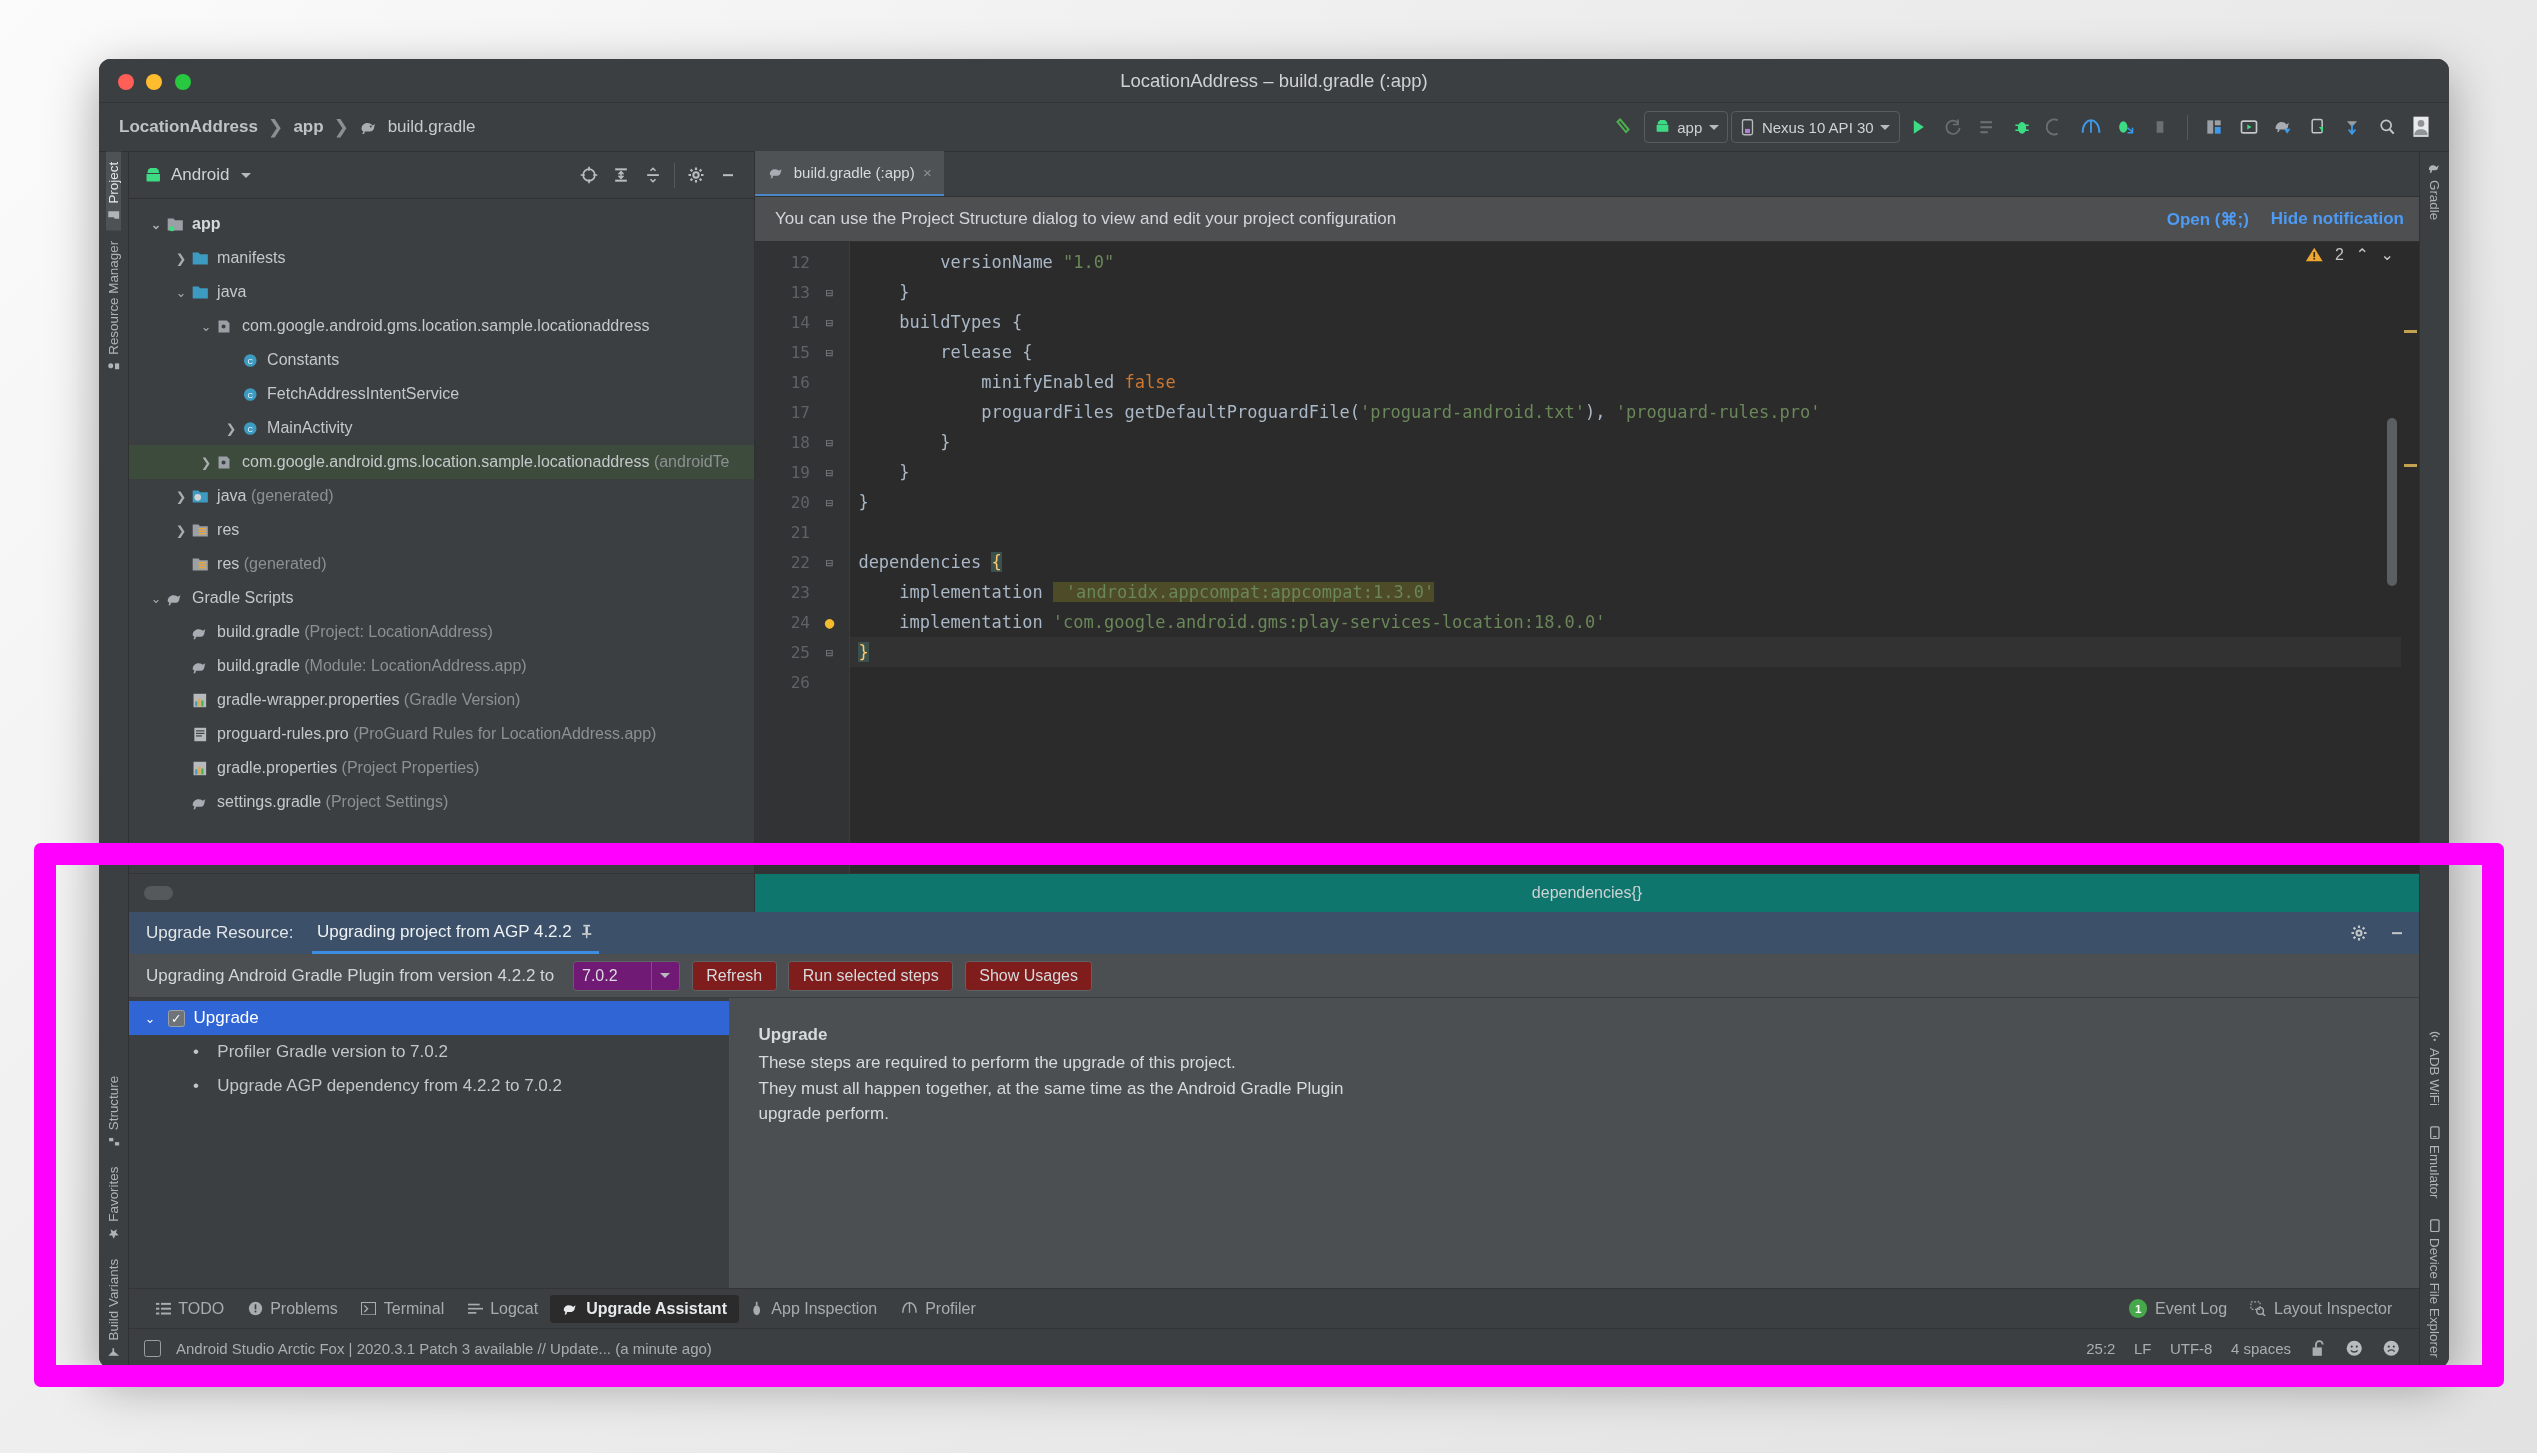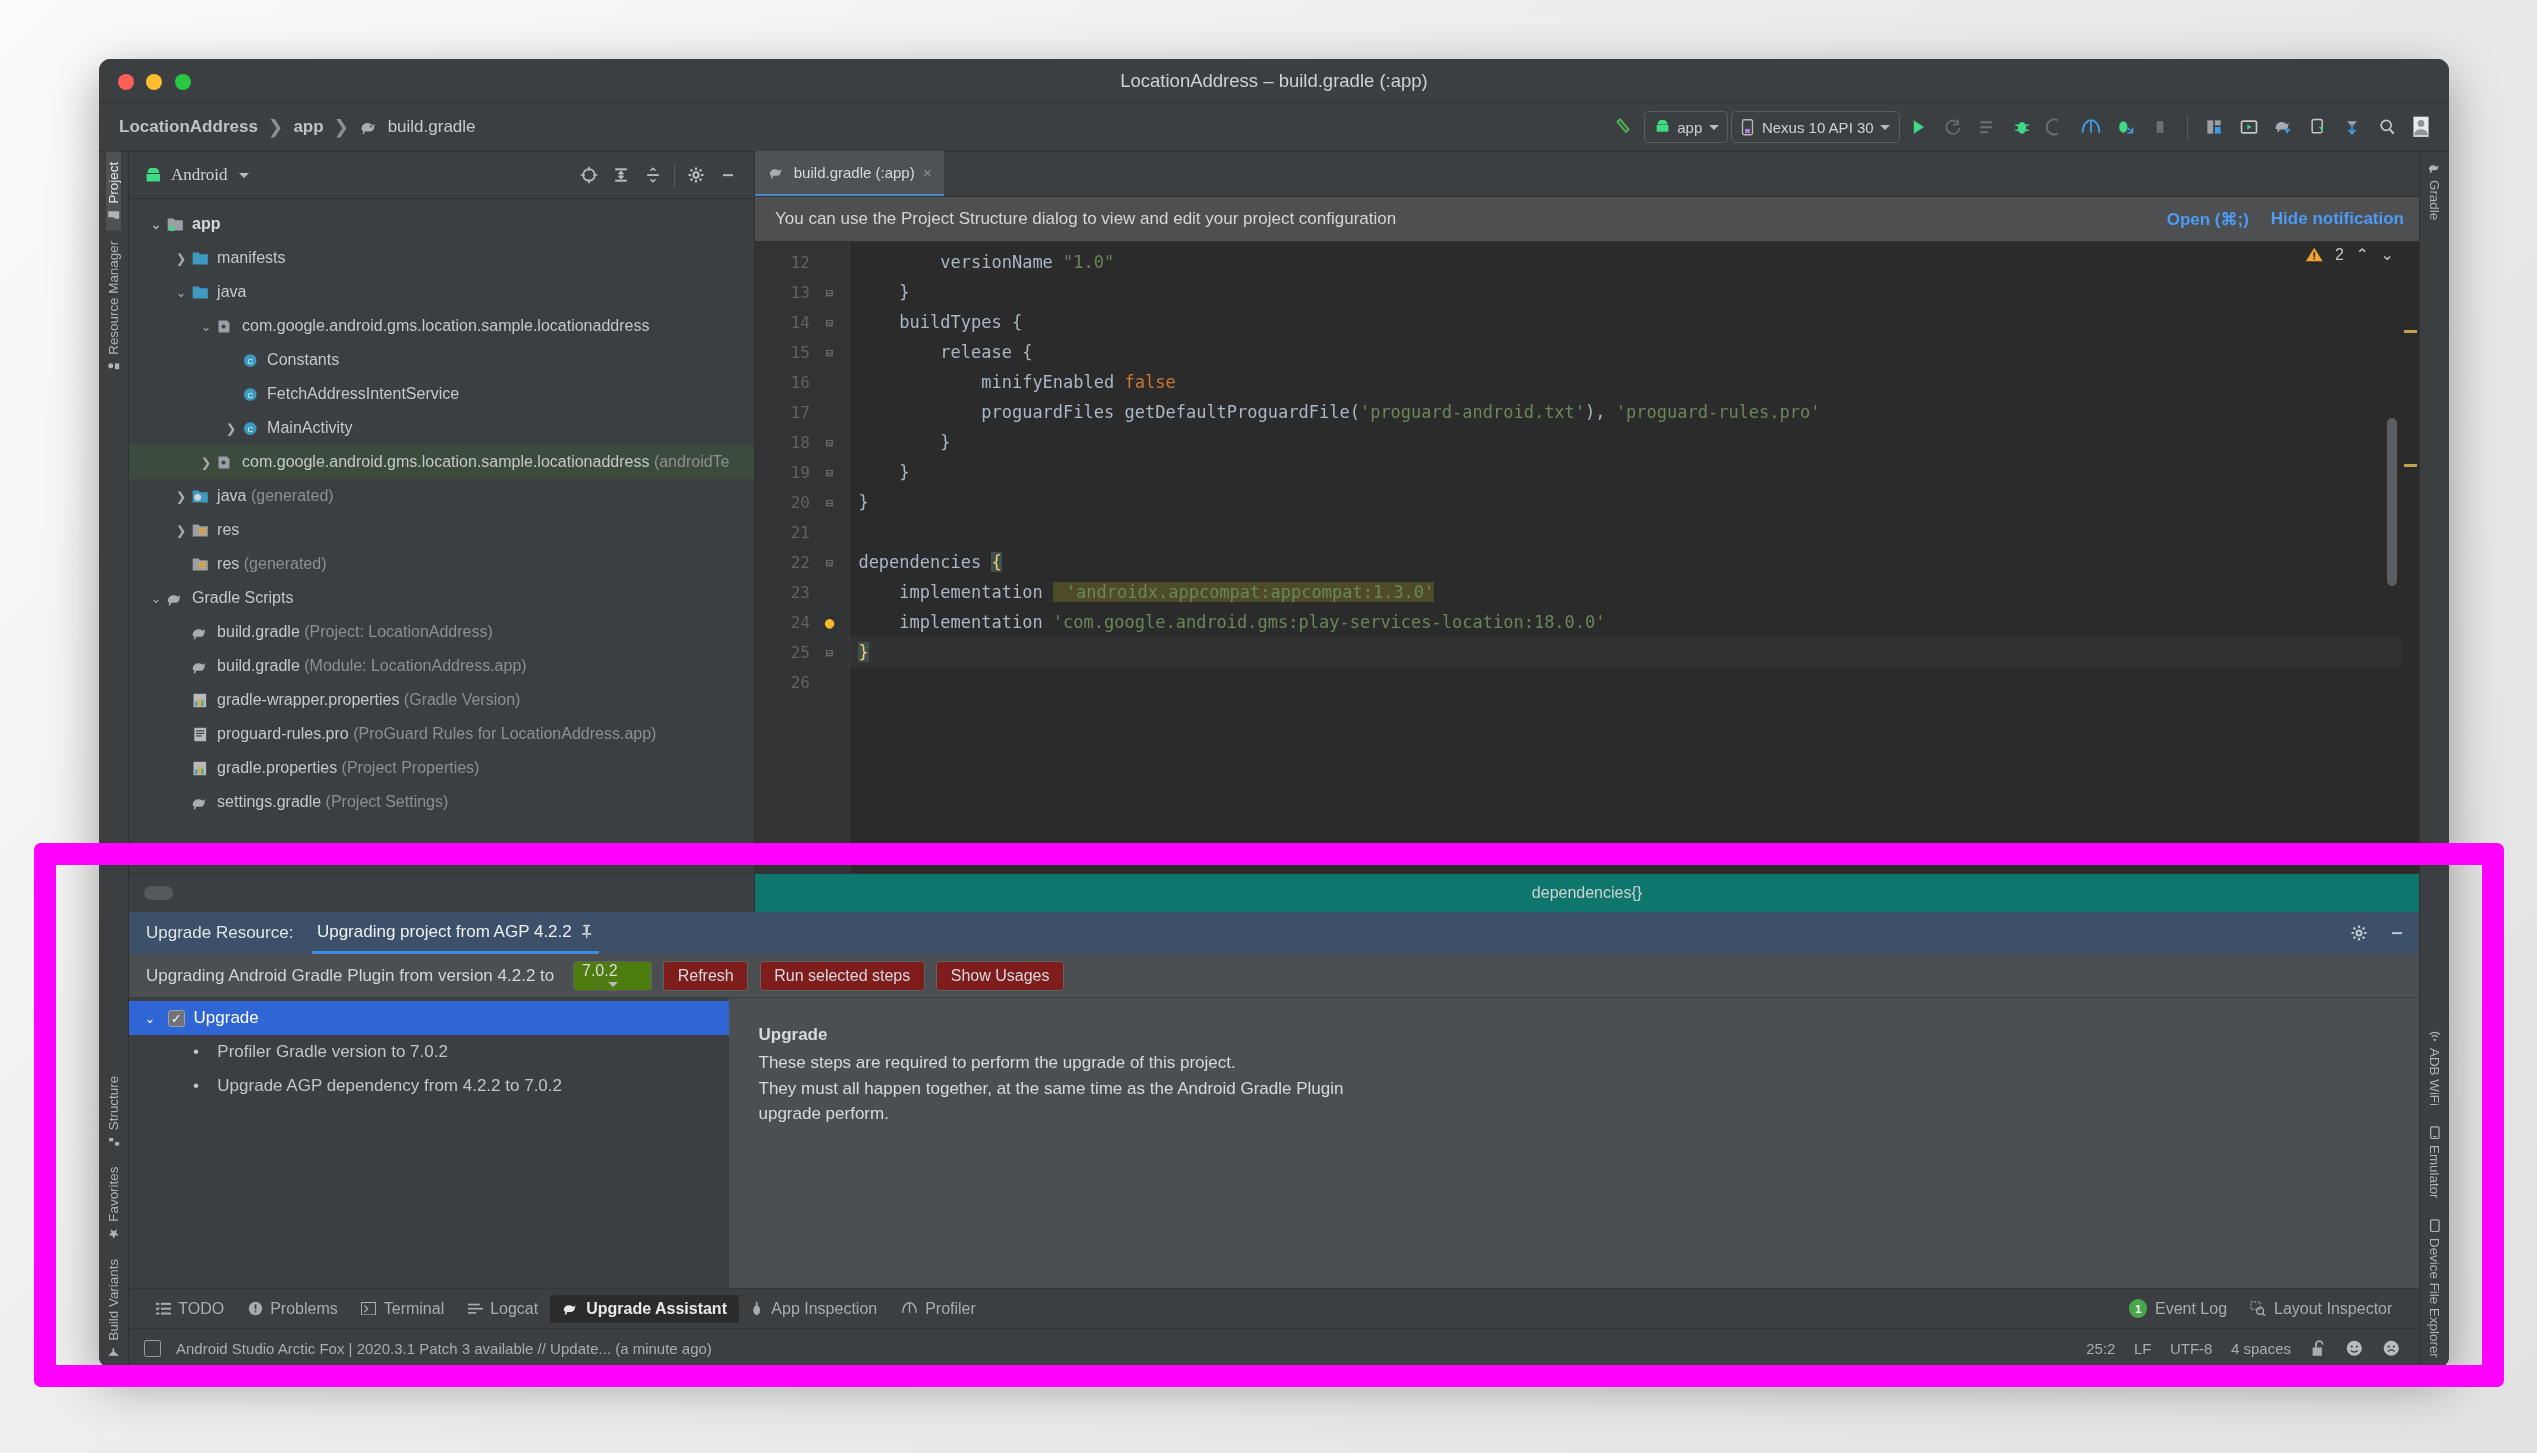--- a/index.html
+++ b/index.html
@@ -103,21 +103,21 @@
     display: flex; flex-direction: column;
     border-right: 0.8px solid #2f3133;
     min-height: 0;
   }
   #project-header {
     height: 47px; flex: 0 0 47px;
     display: flex; align-items: center;
     padding: 0 10px 0 15px;
     border-bottom: 0.8px solid #2f3133;
   }
-  #project-header .title { color: #cdd1d4; font-size: 17px; display: flex; align-items: center; gap: 8.4px; font-family: Liberation Serif, serif; }
+  #project-header .title { color: #cdd1d4; font-size: 17px; display: flex; align-items: center; gap: 8.4px; }
   #project-tree {
     flex: 1; background: #3c3f41; overflow: hidden;
     padding-top: 8.4px; position: relative;
   }
   .trow {
     height: 34px; display: flex; align-items: center;
     color: #c4c8cb; font-size: 16px; white-space: nowrap;
     padding-right: 6.7px;
   }
   .trow.sel { background: #3d4b3d; }
@@ -208,21 +208,21 @@
   #ua-header .hspacer { flex: 1; }
   #ua-toolbar {
     height: 44px; flex: 0 0 44px; background: #4b4f51;
     display: flex; align-items: center; gap: 11.7px; padding: 0 17px;
     color: #d2d5d7; font-size: 17px;
     border-bottom: 0.8px solid #3a3c3e;
   }
   .ua-select {
     display: flex; align-items: center;
     height: 30px; border: 0.8px solid #5f6366; border-radius: 3.4px;
-    background: #4d7c0f; margin-left: 6.7px; flex-direction: column;
+    background: #701a75; margin-left: 6.7px;
   }
   .ua-select .val { padding: 0 11.7px 0 8.4px; min-width: 77px; color: #dadde0; font-size: 16px; }
   .ua-select .arrowbox { width: 28.5px; height: 28.5px; display: flex; align-items: center; justify-content: center; border-left: 0.8px solid #5f6366; }
   .ua-btn {
     height: 30px; padding: 0 13.4px;
     display: flex; align-items: center;
     border: 0.8px solid #5f6366; border-radius: 3.4px;
     background: #7f1d1d; color: #d7dadc; font-size: 16px;
   }
   #ua-body { flex: 1; display: flex; min-height: 0; }

